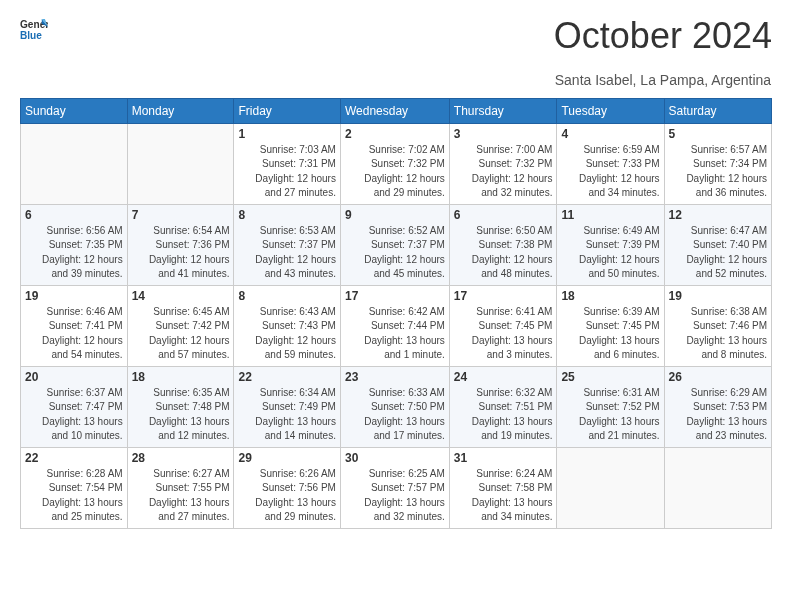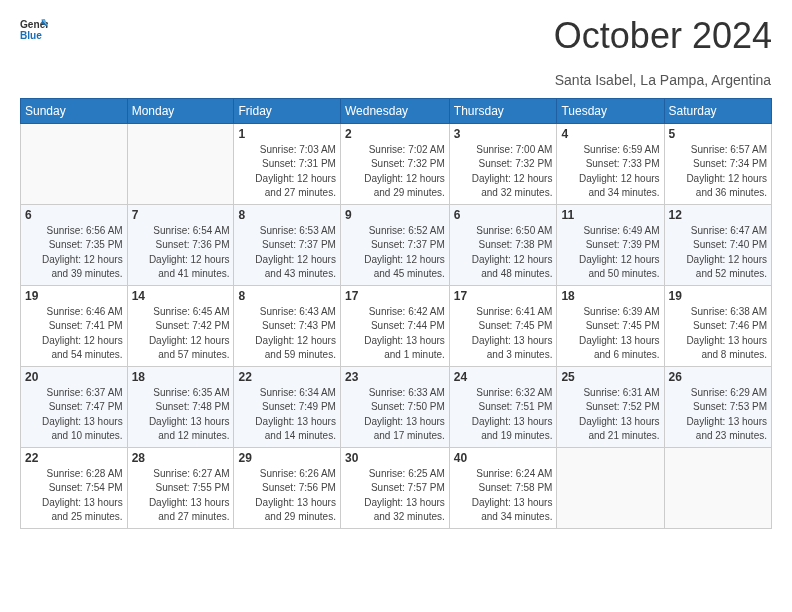--- a/index.html
+++ b/index.html
@@ -241,21 +241,21 @@
           </td>
           <td>
             <span class="day-num">29</span>
             <div class="day-info">Sunrise: 6:26 AM<br>Sunset: 7:56 PM<br>Daylight: 13 hours<br>and 29 minutes.</div>
           </td>
           <td>
             <span class="day-num">30</span>
             <div class="day-info">Sunrise: 6:25 AM<br>Sunset: 7:57 PM<br>Daylight: 13 hours<br>and 32 minutes.</div>
           </td>
           <td>
-            <span class="day-num">40</span>
+            <span class="day-num">31</span>
             <div class="day-info">Sunrise: 6:24 AM<br>Sunset: 7:58 PM<br>Daylight: 13 hours<br>and 34 minutes.</div>
           </td>
           <td class="empty-cell"></td>
           <td class="empty-cell"></td>
         </tr>
       </tbody>
   </table>
 </div>
 
 </body></html>

